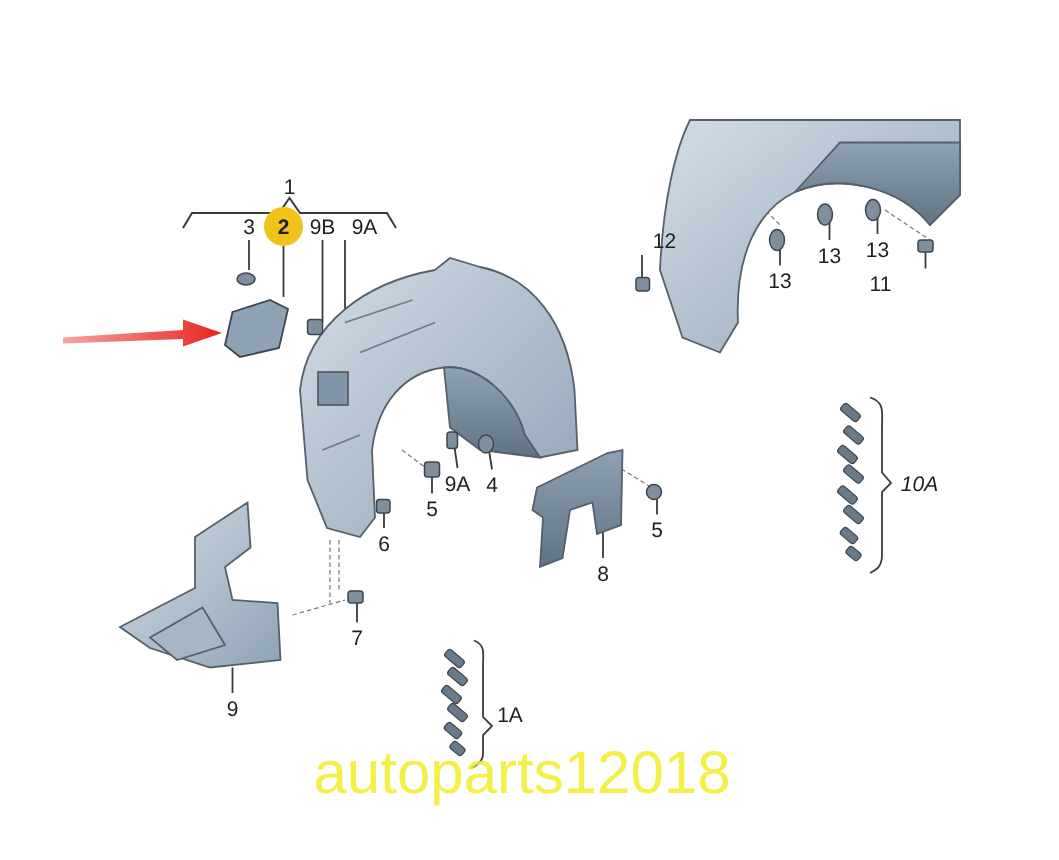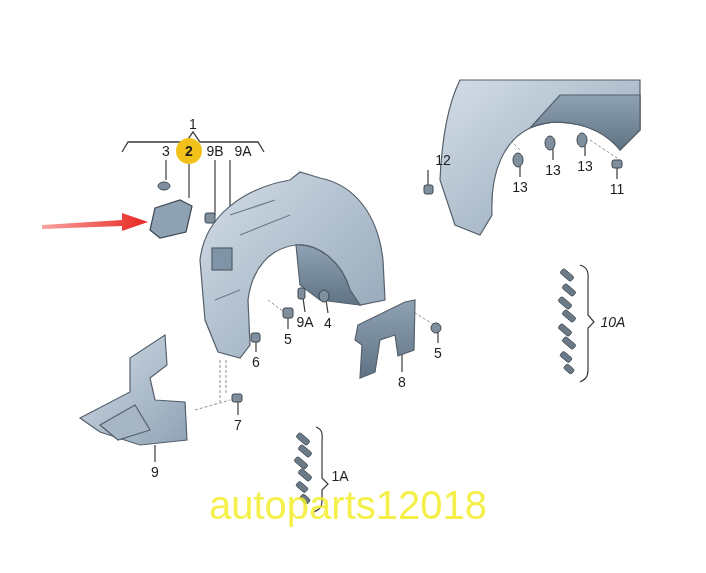--- a/index.html
+++ b/index.html
@@ -1,21 +1,21 @@
 <!DOCTYPE html>
 <html><head>
 <meta charset="utf-8">
 <style>
   html, body { margin:0; padding:0; background:#ffffff; }
   body { width:706px; height:573px; position:relative; overflow:hidden; font-family:"Liberation Sans", sans-serif; }
   #stage { position:absolute; left:0; top:0; width:706px; height:573px; }
   .lbl { position:absolute; font-family:"Liberation Sans", sans-serif; font-size:14px; color:#1e1e1e; line-height:1; transform:translate(-50%,-50%); white-space:nowrap; }
   .lbl.hl { font-weight:bold; }
   .hl-dot { position:absolute; width:26px; height:26px; border-radius:50%; transform:translate(-50%,-50%); }
-  .wm { position:absolute; font-family:"Liberation Sans", sans-serif; font-size:40px; letter-spacing:0px; transform:translate(-50%,-50%); white-space:nowrap; opacity:0.85; }
+  .wm { position:absolute; font-family:"Liberation Sans", sans-serif; font-size:40px; letter-spacing:0px; transform:translate(-50%,-50%); white-space:nowrap; opacity:0.85;margin-top:11px; }
   svg { position:absolute; left:0; top:0; }
 </style>
 </head>
 <body>
 
 <div id="stage">
 
   <svg width="706" height="573" viewBox="0 0 706 573">
     <defs>
       <linearGradient id="g1" x1="0" y1="0" x2="1" y2="1">
@@ -138,21 +138,21 @@
 
   <span class="lbl" style="left:193px; top:124px;">1</span>
   <span class="lbl hl" style="left:189px; top:151px;">2</span>
   <span class="lbl" style="left:166px; top:151px;">3</span>
   <span class="lbl" style="left:215px; top:151px;text-align:right;">9B</span>
   <span class="lbl" style="left:243px; top:151px;">9A</span>
   <span class="lbl" style="left:428px; top:160px;margin-left:15px;">12</span>
   <span class="lbl" style="left:520px; top:187px;">13</span>
   <span class="lbl" style="left:553px; top:170px;">13</span>
   <span class="lbl" style="left:585px; top:166px;">13</span>
-  <span class="lbl" style="left:617px; top:189px;">11</span>
+  <span class="lbl" style="left:587px; top:189px;">11</span>
   <span class="lbl" style="left:305px; top:322px;">9A</span>
   <span class="lbl" style="left:328px; top:323px;">4</span>
   <span class="lbl" style="left:288px; top:339px;">5</span>
   <span class="lbl" style="left:438px; top:353px;">5</span>
   <span class="lbl" style="left:256px; top:362px;">6</span>
   <span class="lbl" style="left:402px; top:382px;">8</span>
   <span class="lbl" style="left:613px; top:322px;font-style:italic;">10A</span>
   <span class="lbl" style="left:238px; top:425px;">7</span>
   <span class="lbl" style="left:155px; top:472px;">9</span>
   <span class="lbl" style="left:340px; top:476px;">1A</span>

